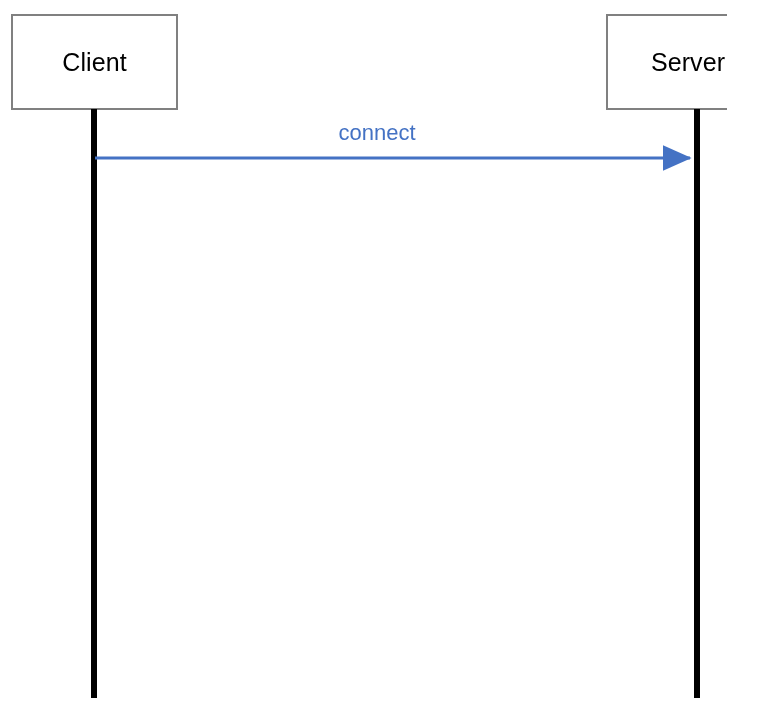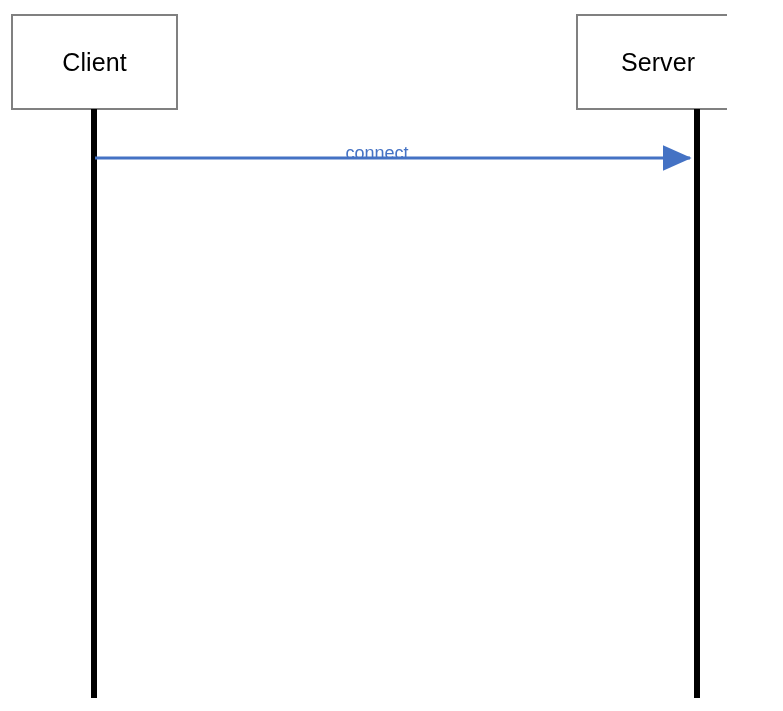--- a/index.html
+++ b/index.html
@@ -36,21 +36,21 @@
     letter-spacing: 0.1px;
     white-space: nowrap;
   }
   #participant-client {
     left: 11px;
     top: 14px;
     width: 167px;
     height: 96px;
   }
   #participant-server {
-    left: 576px;
+    left: 606px;
     top: 14px;
     width: 164px;
     height: 96px;
   }
 
   
   .lifeline {
     position: absolute;
     width: 6px;
     background: #000000;
@@ -66,26 +66,25 @@
     left: 0;
     width: 783px;
     height: 46px;
   }
   #message-connect  { top: 120px; }
   #message-biderctional { top: 295px; }
 
   .message-label {
     position: absolute;
     top: 0;
-    font-size: 18px;
+    font-size: 22px;
     color: #4472C4;
     line-height: 1.15;
     white-space: nowrap;
     transform: translateX(-50%);
-    margin-top: 23px;
   }
   .message-arrow {
     position: absolute;
     left: 0;
     top: 0;
     width: 783px;
     height: 46px;
     overflow: visible;
   }
 </style>

